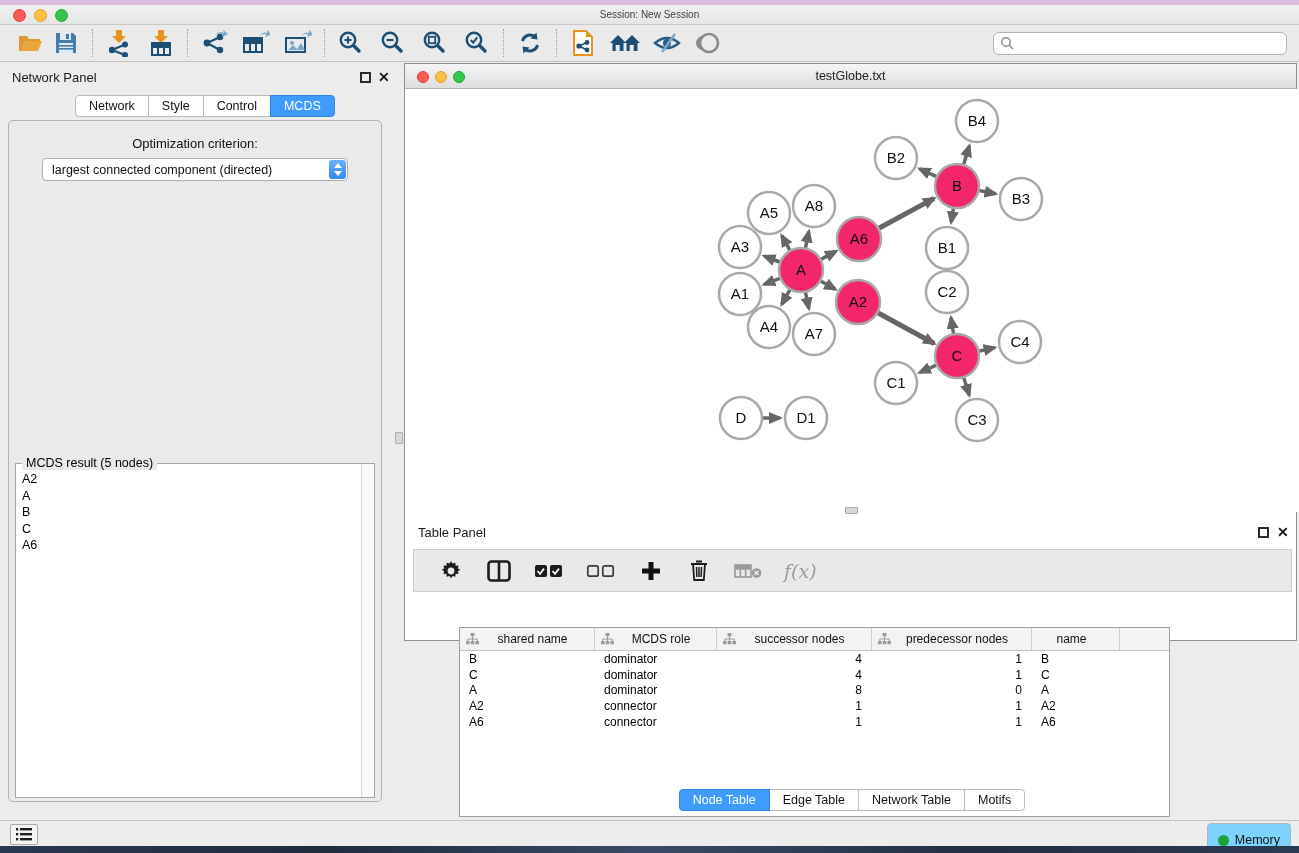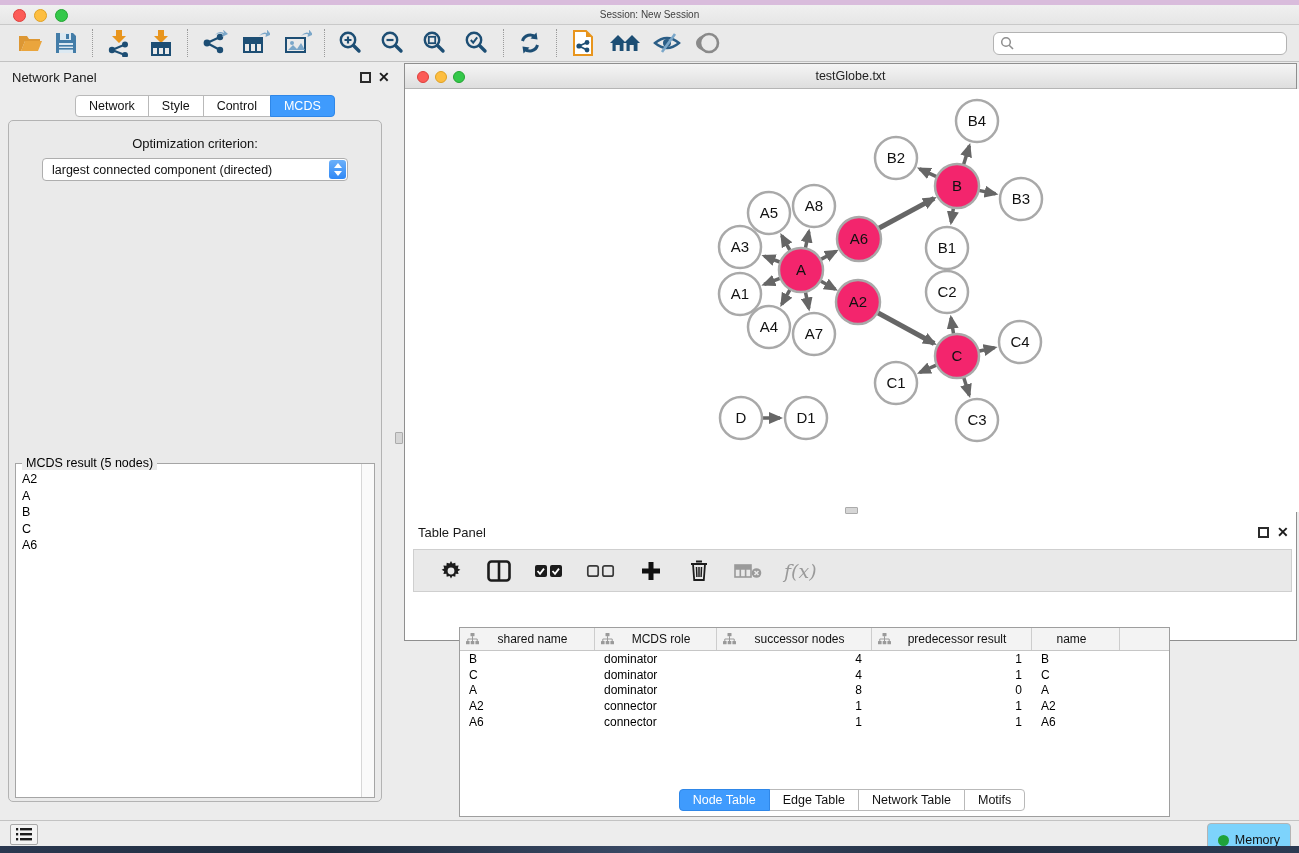--- a/index.html
+++ b/index.html
@@ -538,21 +538,21 @@
           <svg width="13" height="12" viewBox="0 0 13 12">
             <g fill="#9a9a9a">
               <rect x="4.5" y="0" width="4" height="3.2" rx="0.5"></rect>
               <rect x="0" y="8" width="3.6" height="3.2" rx="0.5"></rect>
               <rect x="4.7" y="8" width="3.6" height="3.2" rx="0.5"></rect>
               <rect x="9.4" y="8" width="3.6" height="3.2" rx="0.5"></rect>
             </g>
             <path d="M6.5 3.2 V6 M1.8 8 V6 H11.2 V8 M6.5 6 V8" stroke="#9a9a9a" stroke-width="1" fill="none"></path>
           </svg>
         </span>
-        <span class="th-label">predecessor result</span>
+        <span class="th-label">predecessor nodes</span>
       </div>
       <div class="th" style="width: 88px;">
         <span class="th-label">name</span>
       </div>
       <div class="th th-fill"></div>
     </div>
   <div id="tbody">
       <div class="tr">
         <div class="td" style="width: 135px; text-align: left; padding: 0px 0px 0px 9px;">B</div>
         <div class="td" style="width: 122px; text-align: left; padding: 0px 0px 0px 9px;">dominator</div>

